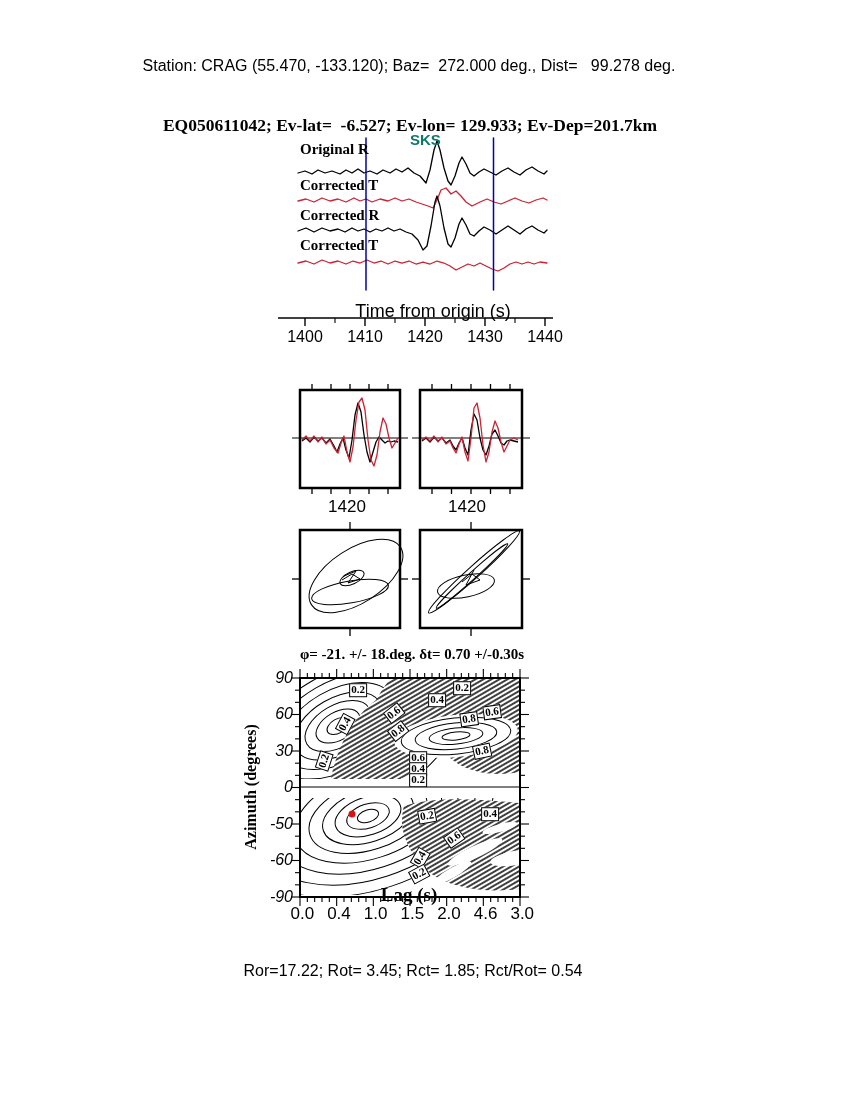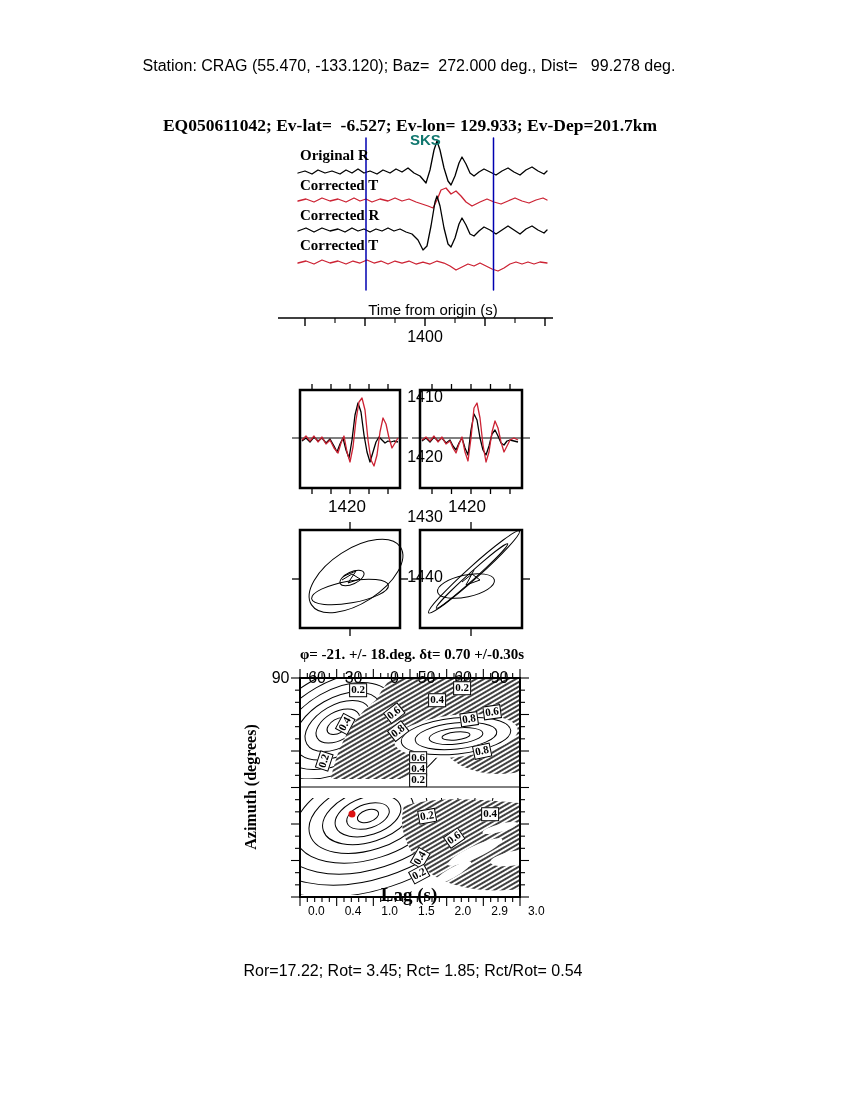--- a/index.html
+++ b/index.html
@@ -7,31 +7,31 @@
         font-family:"Liberation Sans",sans-serif;color:#000;}
   .abs{position:absolute;}
   .pre{white-space:pre;}
   .sans{font-family:"Liberation Sans",sans-serif;}
   .serifb{font-family:"Liberation Serif","DejaVu Serif",serif;font-weight:bold;}
   .ctr{transform:translate(-50%,0);}
   #station-line{left:409px;top:57px;font-size:16px;}
   #event-line{left:410px;top:94px;font-size:17.5px;margin-top:21px;}
   #sks-label{left:410px;top:131px;font-size:15px;font-weight:bold;color:#0f766e;}
   .trace-label{left:300px;font-size:15px;}
-  #time-axis-label{left:433px;top:301px;font-size:15px;}
+  #time-axis-label{left:433px;top:301px;font-size:18px;}
   .tickrow{display:flex;}
-  #time-ticks{left:275px;top:328px;width:300px;font-size:16px;flex-direction:column;}
+  #time-ticks{left:275px;top:328px;width:300px;font-size:16px;}
   #time-ticks span{flex:0 0 60px;text-align:center;}
   #cmp-left-tick{left:347px;top:497px;font-size:17px;}
   #cmp-right-tick{left:467px;top:497px;font-size:17px;}
   #contour-title{left:412px;top:646px;font-size:15px;}
   #azimuth-label{left:251px;top:787px;font-size:16px;transform:translate(-50%,-50%) rotate(-90deg);}
-  #az-ticks{left:253px;top:659.75px;width:40px;flex-direction:row;font-size:16px;}
+  #az-ticks{left:253px;top:659.75px;width:40px;flex-direction:column;font-size:16px;font-style:italic;}
   #az-ticks span{flex:0 0 36.5px;line-height:36.5px;text-align:right;height:36.5px;}
-  #lag-ticks{left:298px;top:904px;width:256.7px;font-size:12px;}
+  #lag-ticks{left:284px;top:904px;width:256.7px;font-size:17px;}
   #lag-ticks span{flex:0 0 36.67px;text-align:center;}
   #lag-axis-label{left:409px;top:884px;font-size:19px;}
   #stats-line{left:413px;top:962px;font-size:16px;}
   #contour-level-labels span{
     position:absolute;font-family:"Liberation Serif",serif;font-weight:bold;font-size:11px;
     line-height:1.05;background:#ffffff;border:1px solid #000;padding:0 1px;}
   svg{position:absolute;left:0;top:0;}
 </style>
 </head>
 <body>
@@ -290,21 +290,21 @@
         <line x1="521" y1="884.8333333333333" x2="525" y2="884.8333333333333" stroke-width="1.1"></line>
         <line x1="299" y1="897" x2="291" y2="897" stroke-width="1.1"></line>
         <line x1="521" y1="897" x2="529" y2="897" stroke-width="1.1"></line>
       </g>
   </svg>
 
   <div id="station-line" class="abs sans pre ctr">Station: CRAG (55.470, -133.120); Baz=  272.000 deg., Dist=   99.278 deg.</div>
   <div id="event-line" class="abs serifb pre ctr">EQ050611042; Ev-lat=  -6.527; Ev-lon= 129.933; Ev-Dep=201.7km</div>
 
   <div id="sks-label" class="abs sans">SKS</div>
-  <div class="abs serifb trace-label" style="top:147px">Original R</div>
+  <div class="abs serifb trace-label" style="top:141px">Original R</div>
   <div class="abs serifb trace-label" style="top:177px">Corrected T</div>
   <div class="abs serifb trace-label" style="top:207px">Corrected R</div>
   <div class="abs serifb trace-label" style="top:237px">Corrected T</div>
 
   <div id="time-axis-label" class="abs sans ctr">Time from origin (s)</div>
   <div id="time-ticks" class="abs sans tickrow">
       <span>1400</span>
       <span>1410</span>
       <span>1420</span>
       <span>1430</span>
@@ -324,21 +324,21 @@
       <span>-50</span>
       <span>-60</span>
       <span>-90</span>
     </div>
   <div id="lag-ticks" class="abs sans tickrow">
       <span>0.0</span>
       <span>0.4</span>
       <span>1.0</span>
       <span>1.5</span>
       <span>2.0</span>
-      <span>2.9</span>
+      <span>4.6</span>
       <span>3.0</span>
     </div>
   <div id="lag-axis-label" class="abs serifb ctr">Lag (s)</div>
 
   <div id="contour-level-labels">
       <span style="left: 358px; top: 690px; transform: translate(-50%, -50%) rotate(0deg);">0.2</span>
       <span style="left: 462px; top: 688px; transform: translate(-50%, -50%) rotate(0deg);">0.2</span>
       <span style="left: 437px; top: 700px; transform: translate(-50%, -50%) rotate(0deg);">0.4</span>
       <span style="left: 394px; top: 713px; transform: translate(-50%, -50%) rotate(-38deg);">0.6</span>
       <span style="left: 345px; top: 724px; transform: translate(-50%, -50%) rotate(-62deg);">0.4</span>

